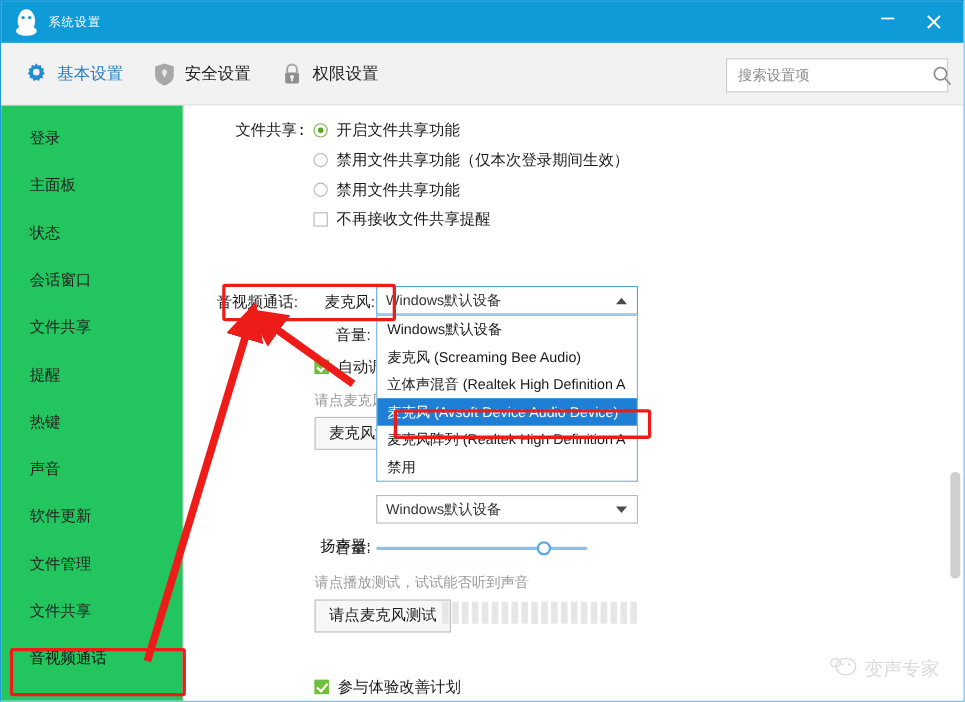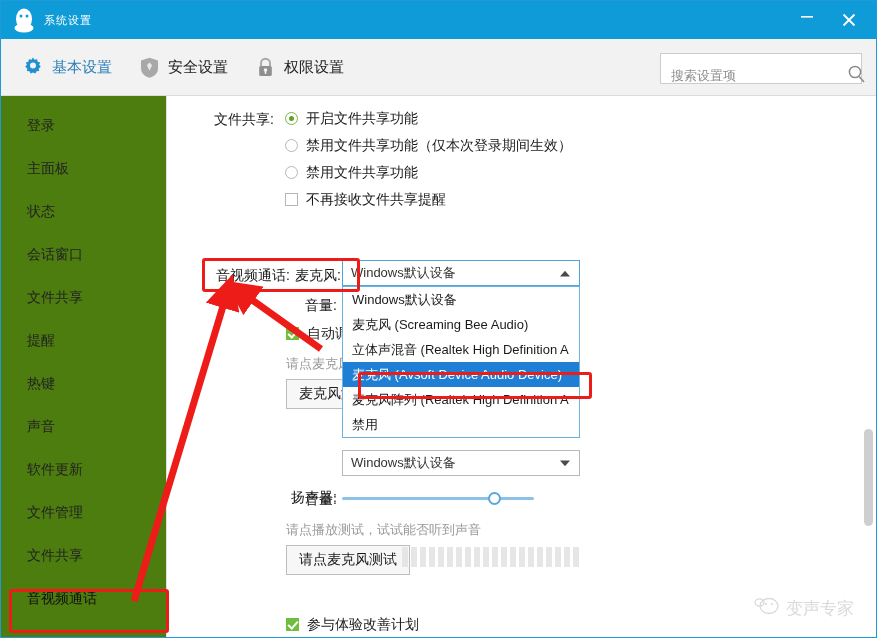--- a/index.html
+++ b/index.html
@@ -60,39 +60,39 @@
     color: #222;
   }
   .tab:first-child { margin-left: 22px; }
   .tab .tab-ico { margin-right: 9px; display: flex; align-items: center; }
   .tab.active .tab-label { color: #2a7fb8; text-align: center; }
   .searchbox {
     position: absolute; right: 14px; top: 14px;
     width: 202px; height: 31px;
     background: #fff;
     border: 1px solid #ccc;
-    display: flex; align-items: flex-end;
+    display: flex; align-items: center;
   }
   .searchbox input {
     border: 0; outline: none; flex: 1;
     font-size: 13px; color: #555;
     padding-left: 10px;
     font-family: "Liberation Sans", sans-serif;
     background: transparent;
   }
   .searchbox input::placeholder { color: #8d8d8d; }
   .search-ico { padding-right: 9px; display: flex; align-items: center; }
 
   
   .body-wrap { display: flex; height: 541px; position: relative; }
 
   
   .sidebar {
     width: 166px;
-    background: #4d7c0f;
+    background: #22c55e;
     border-right: 1px solid #dfdfdf;
     padding-top: 8px;
     flex: none;
     position: relative;
   }
   .side-item {
     height: 43px;
     display: flex; align-items: center;
     padding-left: 26px;
     font-size: 14px; color: #222;
@@ -333,21 +333,21 @@
       <div class="side-item">
         <span>文件共享</span>
         </div>
       <div class="side-item selected">
         <span>音视频通话</span>
         </div>
     </div>
 
     <div class="content">
 
-      <div style="position:absolute; left:47px; top:14px;">
+      <div style="position:absolute; left:47px; top:14px;font-family:Liberation Mono, monospace;">
         <span class="field-label">文件共享:</span>
       </div>
 
       <div style="position:absolute; left:118px; top:13px; width:430px;">
         <div class="opt-row">
           <span class="radio on"></span>
           <span class="opt-text">开启文件共享功能</span>
         </div>
         <div class="opt-row">
           <span class="radio"></span>
@@ -356,21 +356,21 @@
         <div class="opt-row">
           <span class="radio"></span>
           <span class="opt-text">禁用文件共享功能</span>
         </div>
         <div class="opt-row">
           <span class="cb"></span>
           <span class="opt-text">不再接收文件共享提醒</span>
         </div>
       </div>
 
-      <div style="position:absolute; left:30px; top:170px;margin-left:19px;">
+      <div style="position:absolute; left:30px; top:170px;">
         <span class="field-label">音视频通话:</span>
       </div>
       <div style="position:absolute; left:128px; top:170px;">
         <span class="field-label">麦克风:</span>
       </div>
 
       <div class="select open" style="position:absolute; left:175px; top:164px; width:238px;">
         <span>Windows默认设备</span>
         <span class="caret">
           <svg width="12" height="8" viewBox="0 0 12 8">

